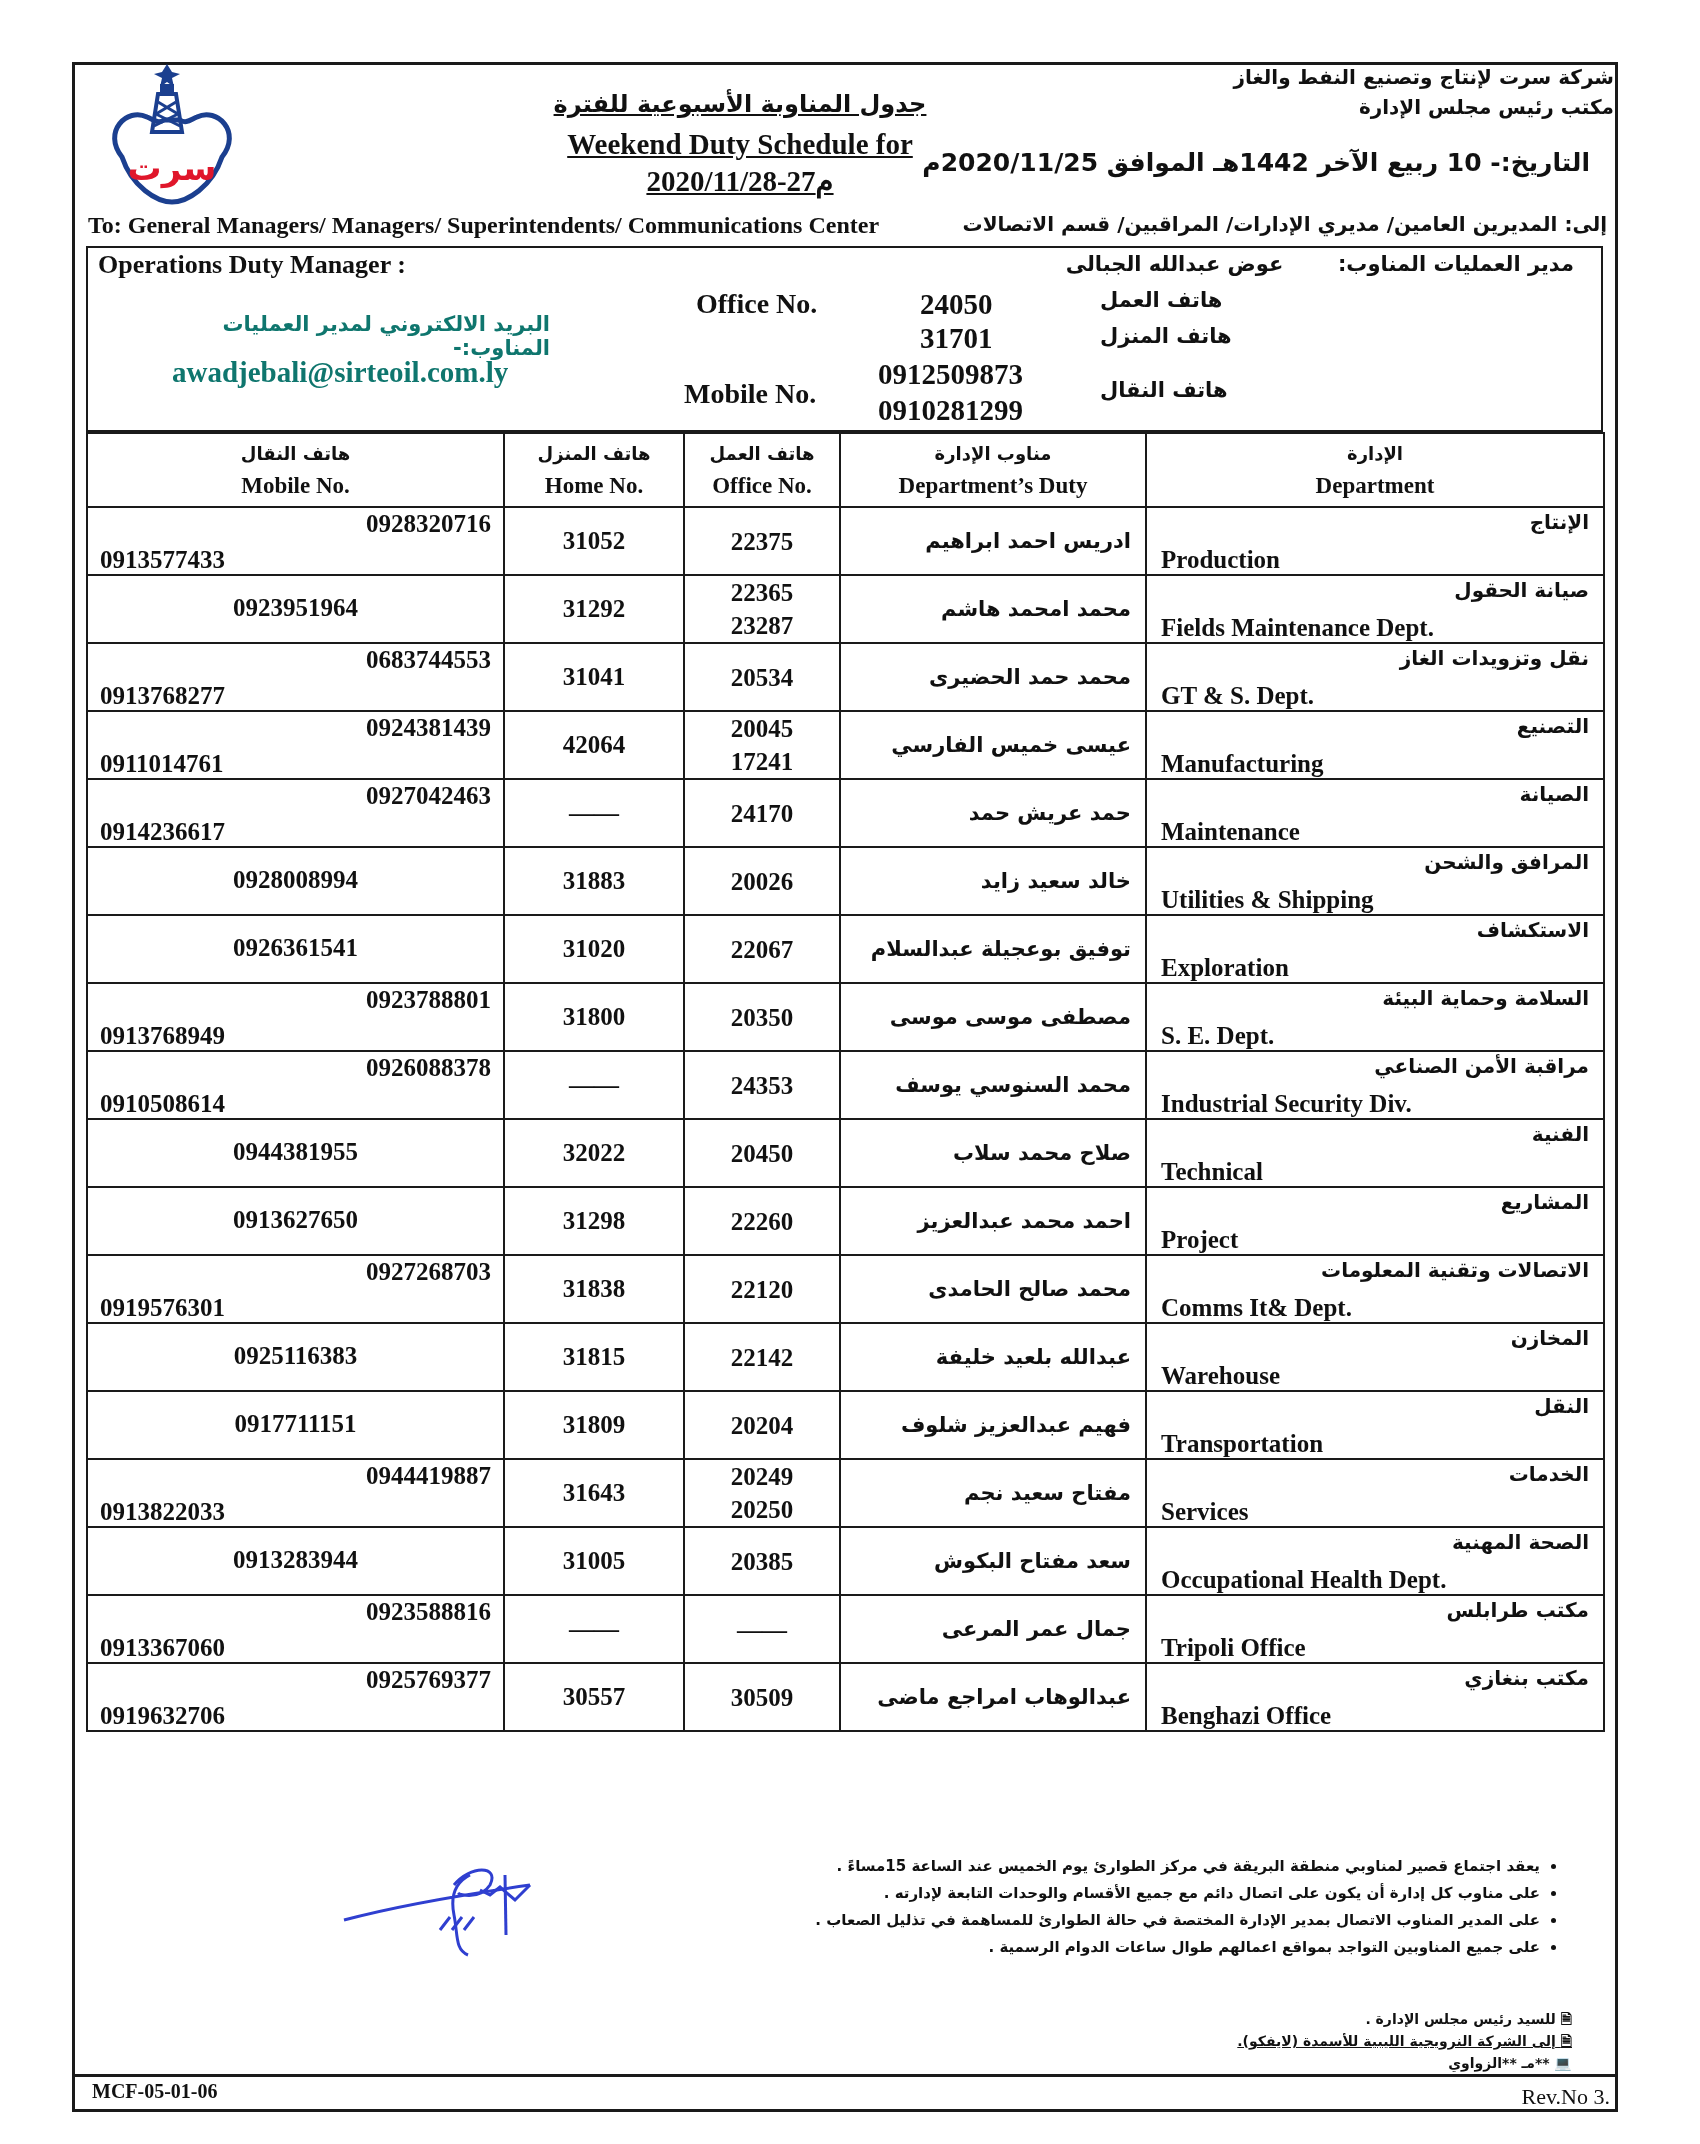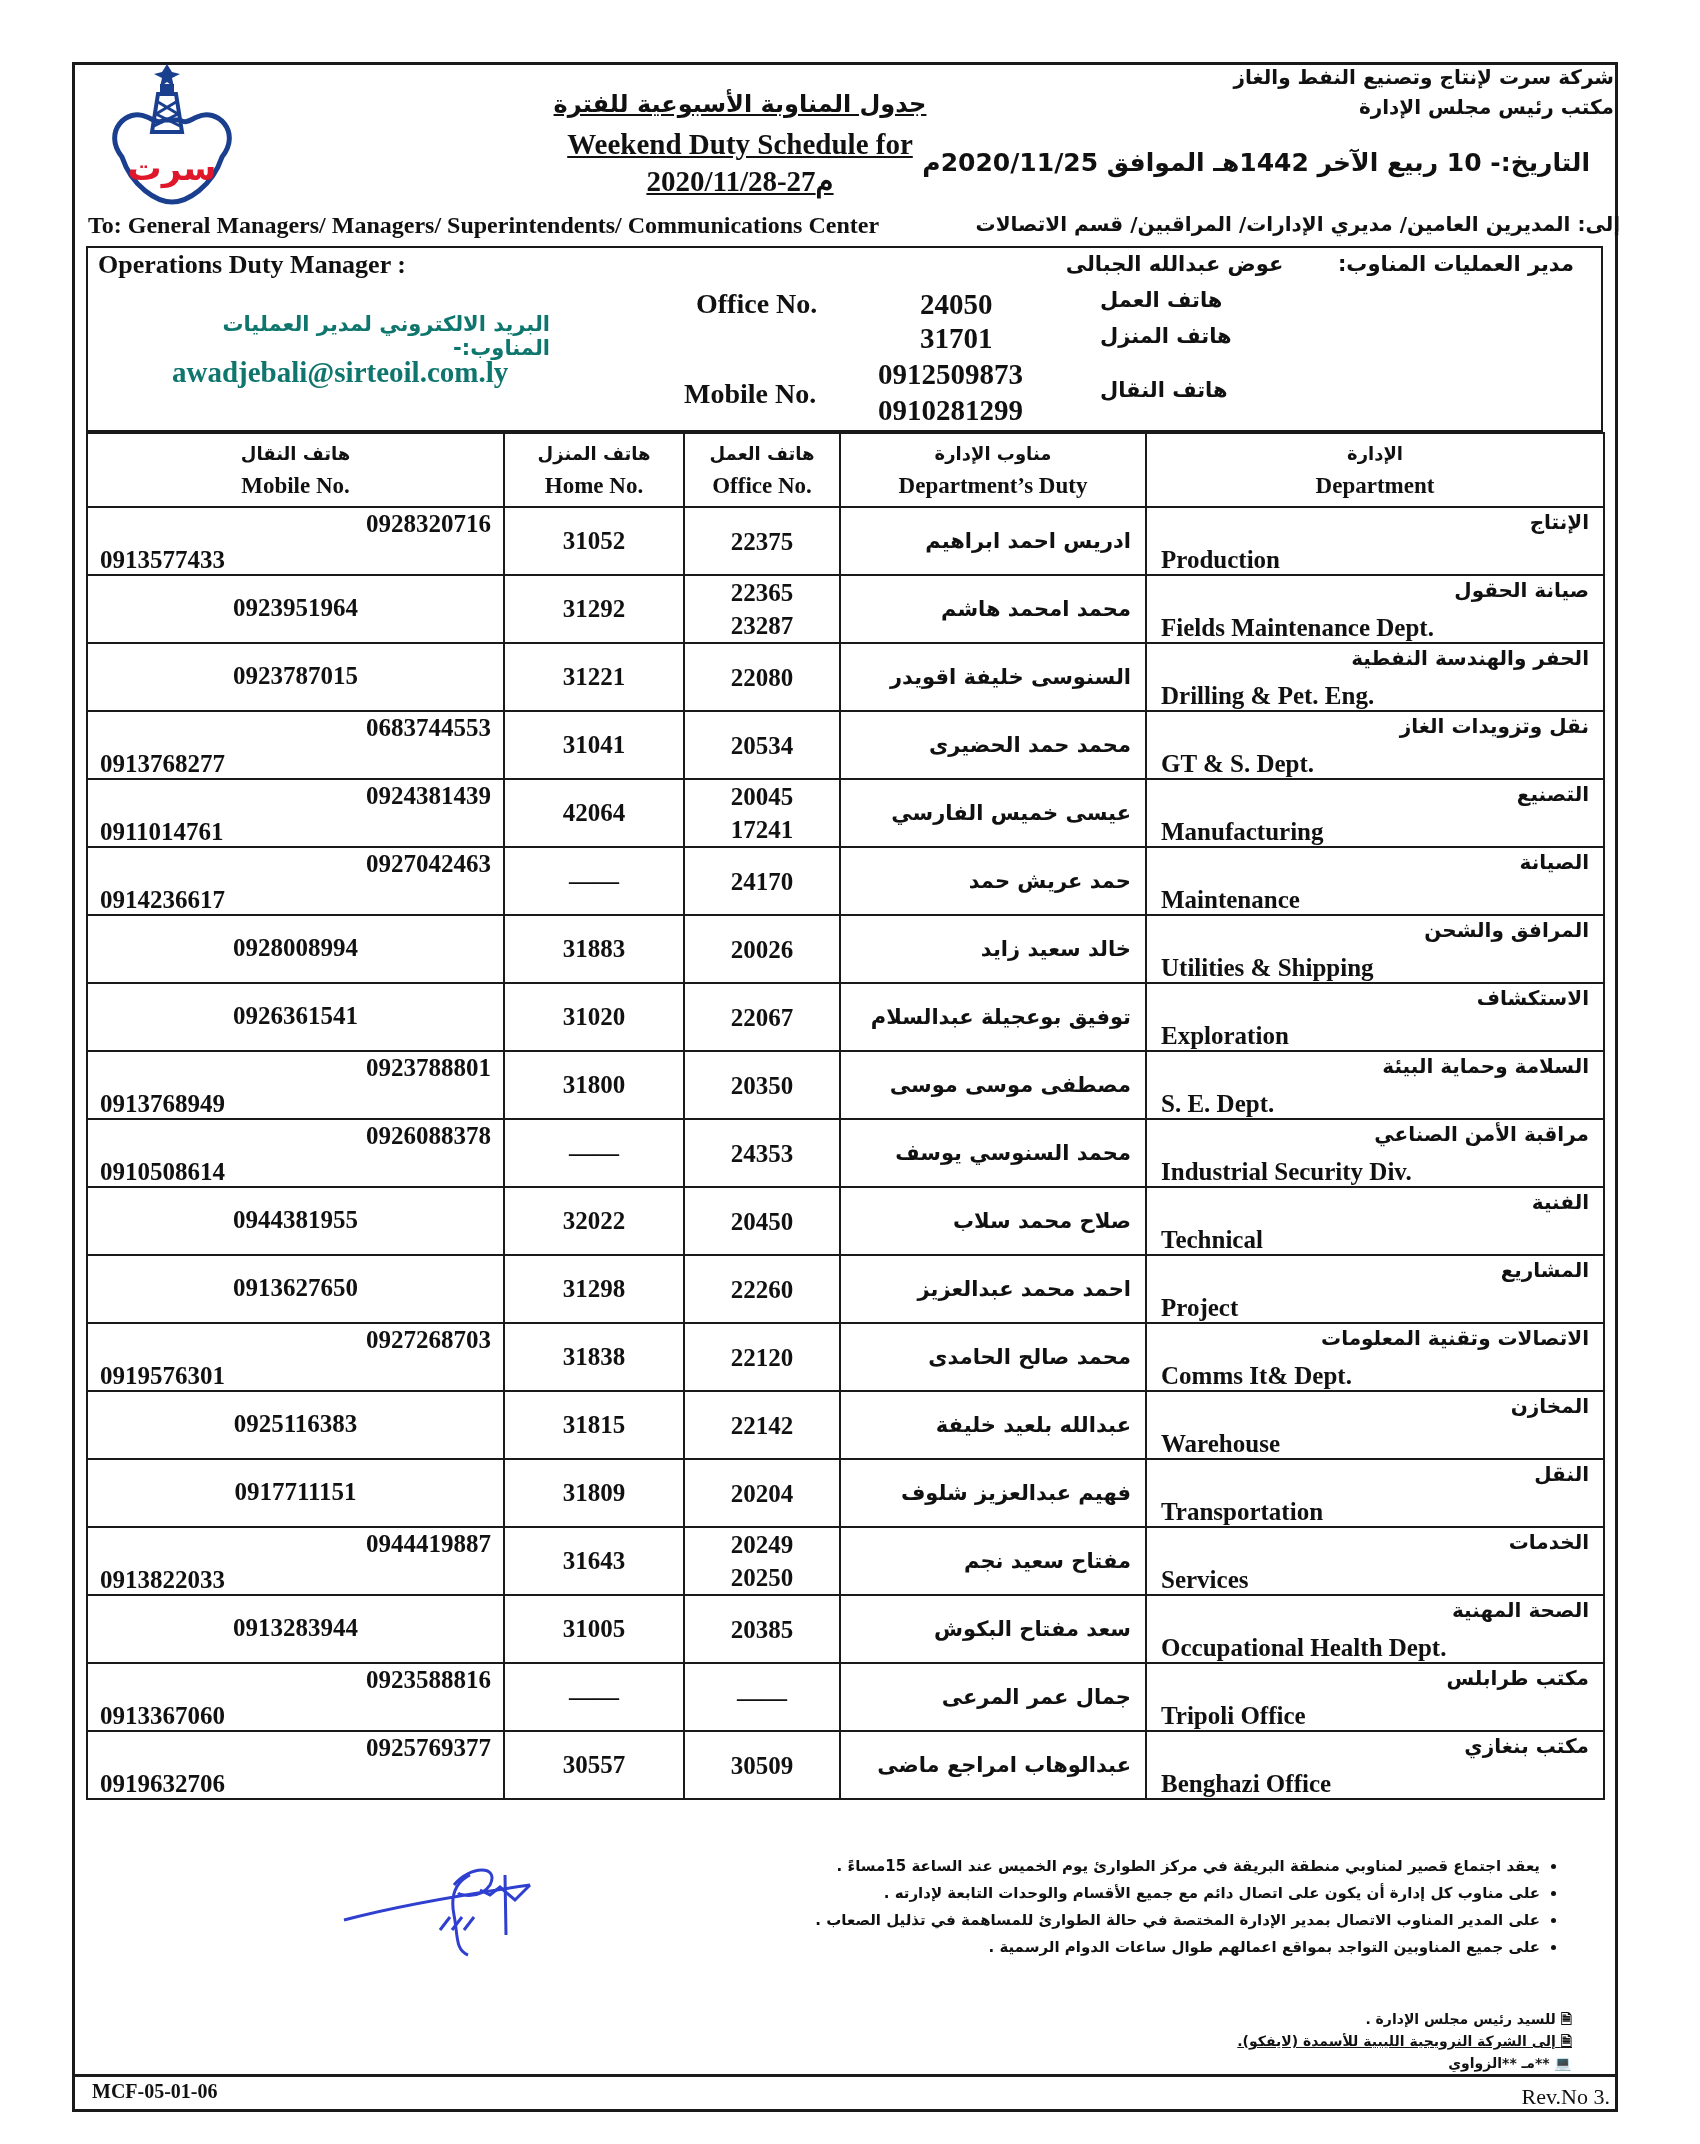--- a/index.html
+++ b/index.html
@@ -8,21 +8,21 @@
   .abs { position:absolute; }
   .frame { left:72px; top:62px; width:1546px; height:2050px; border:3px solid #1a1a1a; box-sizing:border-box; }
   .ar { font-family:"DejaVu Sans", sans-serif; direction:rtl; font-weight:bold; }
   .logo { left:92px; top:62px; width:160px; height:150px; }
   .title-ar { left:540px; top:90px; width:400px; text-align:center; font-size:24px; text-decoration:underline; }
   .title-en { left:540px; top:128px; width:400px; text-align:center; font-size:29px; font-weight:bold; text-decoration:underline; }
   .title-date { left:540px; top:164px; width:400px; text-align:center; font-size:29px; font-weight:bold; text-decoration:underline; }
   .company { right:86px; top:62px; font-size:20px; text-align:right; line-height:30px; }
   .date-line { right:110px; top:148px; font-size:25px; }
   .to-en { left:88px; top:212px; font-size:24px; font-weight:bold; }
-  .to-ar { right:80px; top:212px; font-size:20px; }
+  .to-ar { right:93px; top:212px; font-size:20px; }
   .mgr-box { left:86px; top:246px; width:1517px; height:186px; border:2px solid #1a1a1a; box-sizing:border-box; }
   .mgr-title { left:98px; top:250px; font-size:26px; font-weight:bold; }
   .mgr-ar { right:126px; top:252px; font-size:21px;text-align:center; }
   .red { color:#0f766e; }
   .mail-ar { left:170px; top:312px; width:380px; text-align:right; font-size:21px; }
   .mail { left:172px; top:356px; font-size:29px; font-weight:bold; }
   .lbl-en { font-size:28px; font-weight:bold; }
   .num { font-size:29px; font-weight:bold; }
   .lbl-ar { font-size:21px; }
   table.sched { position:absolute; left:86px; top:432px; width:1517px; border-collapse:collapse; table-layout:fixed; }
@@ -144,36 +144,20 @@
         </td>
         <td class="duty"><span>محمد امحمد هاشم</span></td>
         <td class="dept">
           <span class="d-ar">صيانة الحقول</span>
           <span class="d-en">Fields Maintenance Dept.</span>
         </td>
       </tr>
       <tr>
         <td>
           <div class="mob">
-            <span class="single">0923787015</span>
-          </div>
-        </td>
-        <td class="c-num"><span>31221</span></td>
-        <td class="c-num">
-          <div class="off2">22080</div>
-        </td>
-        <td class="duty"><span>السنوسى خليفة اقويدر</span></td>
-        <td class="dept">
-          <span class="d-ar">الحفر والهندسة النفطية</span>
-          <span class="d-en">Drilling &amp; Pet. Eng.</span>
-        </td>
-      </tr>
-      <tr>
-        <td>
-          <div class="mob">
             <span class="top">0683744553</span>
             <span class="bot">0913768277</span>
           </div>
         </td>
         <td class="c-num"><span>31041</span></td>
         <td class="c-num">
           <div class="off2">20534</div>
         </td>
         <td class="duty"><span>محمد حمد الحضيرى</span></td>
         <td class="dept">

